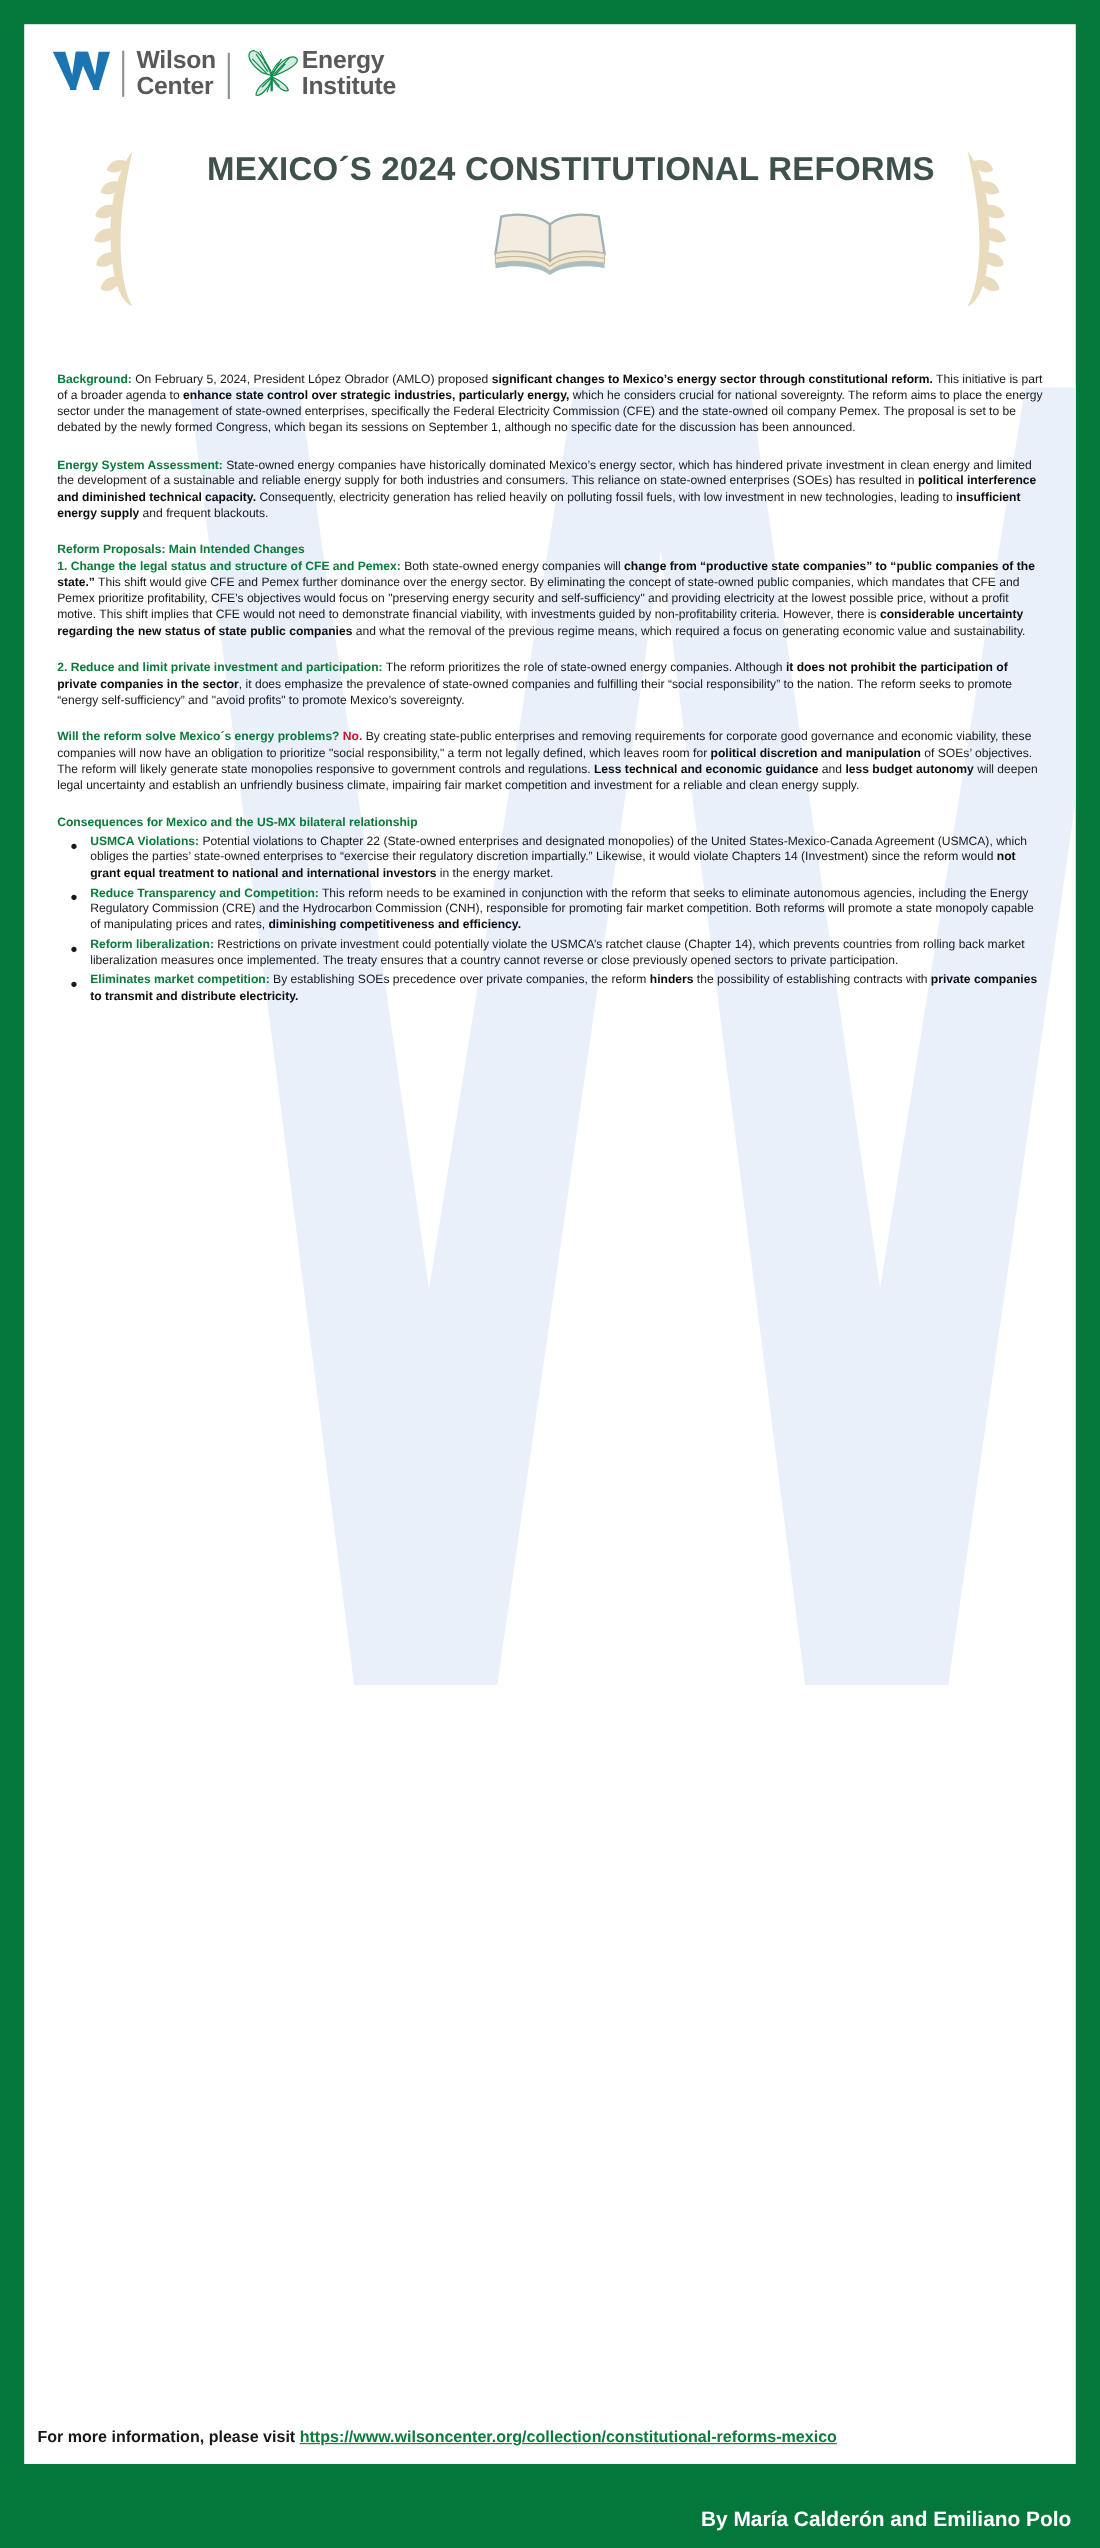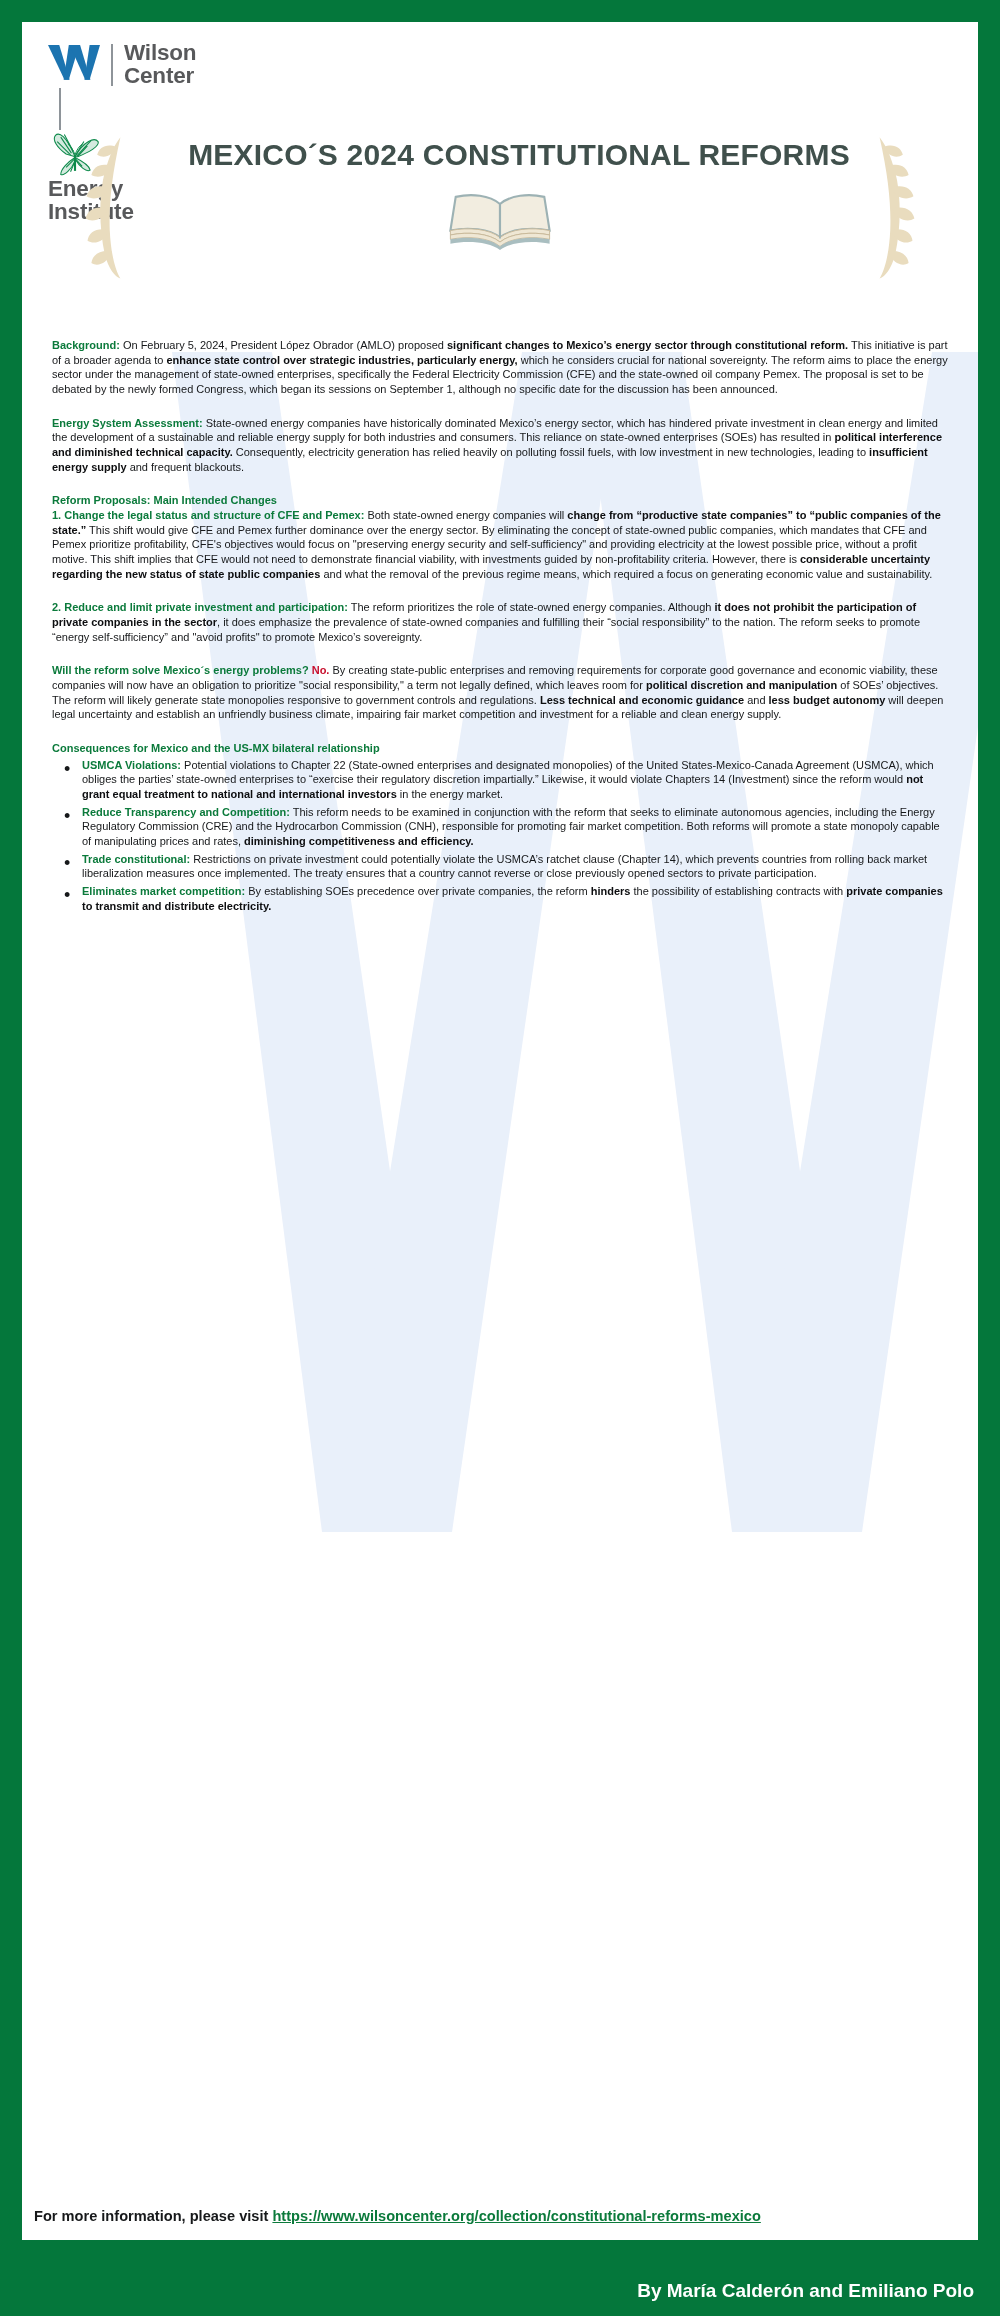--- a/index.html
+++ b/index.html
@@ -51,21 +51,21 @@
     letter-spacing: 1.2px; margin-top: 1px;
     font-family: "Liberation Sans Narrow","Liberation Sans", sans-serif;
     transform: scaleX(0.82); transform-origin: center;
   }
   .brand-left .line2 {
     font-size: 16.5px; font-weight: 700; color: #D81F26;
     letter-spacing: 1.3px; margin-top: 1px;
     font-family: "Liberation Sans Narrow","Liberation Sans", sans-serif;
     transform: scaleX(0.82); transform-origin: center;
   }
-  .brand-right { display: flex; align-items: flex-start; gap: 0; padding-top: 6px; flex-direction: column; }
+  .brand-right { display: flex; align-items: flex-end; gap: 0; padding-top: 6px; }
   .wc-lockup { display: flex; align-items: center; }
   .wc-w { width: 52px; height: 44px; }
   .vdiv { width: 2px; height: 42px; background: #8E9499; margin: 0 11px; }
   .wc-words { display: flex; flex-direction: column; line-height: 1.02; }
   .wc-words span { font-size: 22.5px; font-weight: 700; color: #58595B; letter-spacing: -0.2px; }
   .mi-butterfly { width: 54px; height: 48px; }
   .mi-words { display: flex; flex-direction: column; line-height: 1.02; }
   .mi-words span { font-size: 22.5px; font-weight: 700; color: #58595B; letter-spacing: -0.2px; }
 
   
@@ -251,21 +251,21 @@
 
       <p class="para"><span class="gh">2. Reduce and limit private investment and participation:</span><span> The reform prioritizes the role of state-owned energy companies. Although </span><b>it does not prohibit the participation of private companies in the sector</b><span>, it does emphasize the prevalence of state-owned companies and fulfilling their “social responsibility” to the nation. The reform seeks to promote “energy self-sufficiency” and "avoid profits" to promote Mexico’s sovereignty.</span></p>
 
       <p class="para"><span class="gh">Will the reform solve Mexico´s energy problems?</span><span>&nbsp;</span><span class="red">No.</span><span> By creating state-public enterprises and removing requirements for corporate good governance and economic viability, these companies will now have an obligation to prioritize "social responsibility," a term not legally defined, which leaves room for </span><b>political discretion and manipulation</b><span> of SOEs’ objectives. The reform will likely generate state monopolies responsive to government controls and regulations. </span><b>Less technical and economic guidance</b><span> and </span><b>less budget autonomy</b><span> will deepen legal uncertainty and establish an unfriendly business climate, impairing fair market competition and investment for a reliable and clean energy supply.</span></p>
 
       <p class="para tight"><span class="gh">Consequences for Mexico and the US-MX bilateral relationship</span></p>
 
       <ul class="bullets">
         <li><span class="gh">USMCA Violations:</span><span> Potential violations to Chapter 22 (State-owned enterprises and designated monopolies) of the United States-Mexico-Canada Agreement (USMCA), which obliges the parties’ state-owned enterprises to “exercise their regulatory discretion impartially.” Likewise, it would violate Chapters 14 (Investment) since the reform would </span><b>not grant equal treatment to national and international investors</b><span> in the energy market.</span></li>
         <li><span class="gh">Reduce Transparency and Competition:</span><span> This reform needs to be examined in conjunction with the reform that seeks to eliminate autonomous agencies, including the Energy Regulatory Commission (CRE) and the Hydrocarbon Commission (CNH), responsible for promoting fair market competition. Both reforms will promote a state monopoly capable of manipulating prices and rates, </span><b>diminishing competitiveness and efficiency.</b><span></span></li>
-        <li><span class="gh">Trade constitutional:</span><span> Restrictions on private investment could potentially violate the USMCA’s ratchet clause (Chapter 14), which prevents countries from rolling back market liberalization measures once implemented. The treaty ensures that a country cannot reverse or close previously opened sectors to private participation.</span></li>
+        <li><span class="gh">Reform liberalization:</span><span> Restrictions on private investment could potentially violate the USMCA’s ratchet clause (Chapter 14), which prevents countries from rolling back market liberalization measures once implemented. The treaty ensures that a country cannot reverse or close previously opened sectors to private participation.</span></li>
         <li><span class="gh">Eliminates market competition:</span><span> By establishing SOEs precedence over private companies, the reform </span><b>hinders</b><span> the possibility of establishing contracts with </span><b>private companies to transmit and distribute electricity.</b></li>
       </ul>
     </div>
 
     <div class="footline">
       <span>For more information, please visit </span><a href="#">https://www.wilsoncenter.org/collection/constitutional-reforms-mexico</a>
     </div>
   </div>
 
   <div class="byline">By María Calderón and Emiliano Polo</div>

